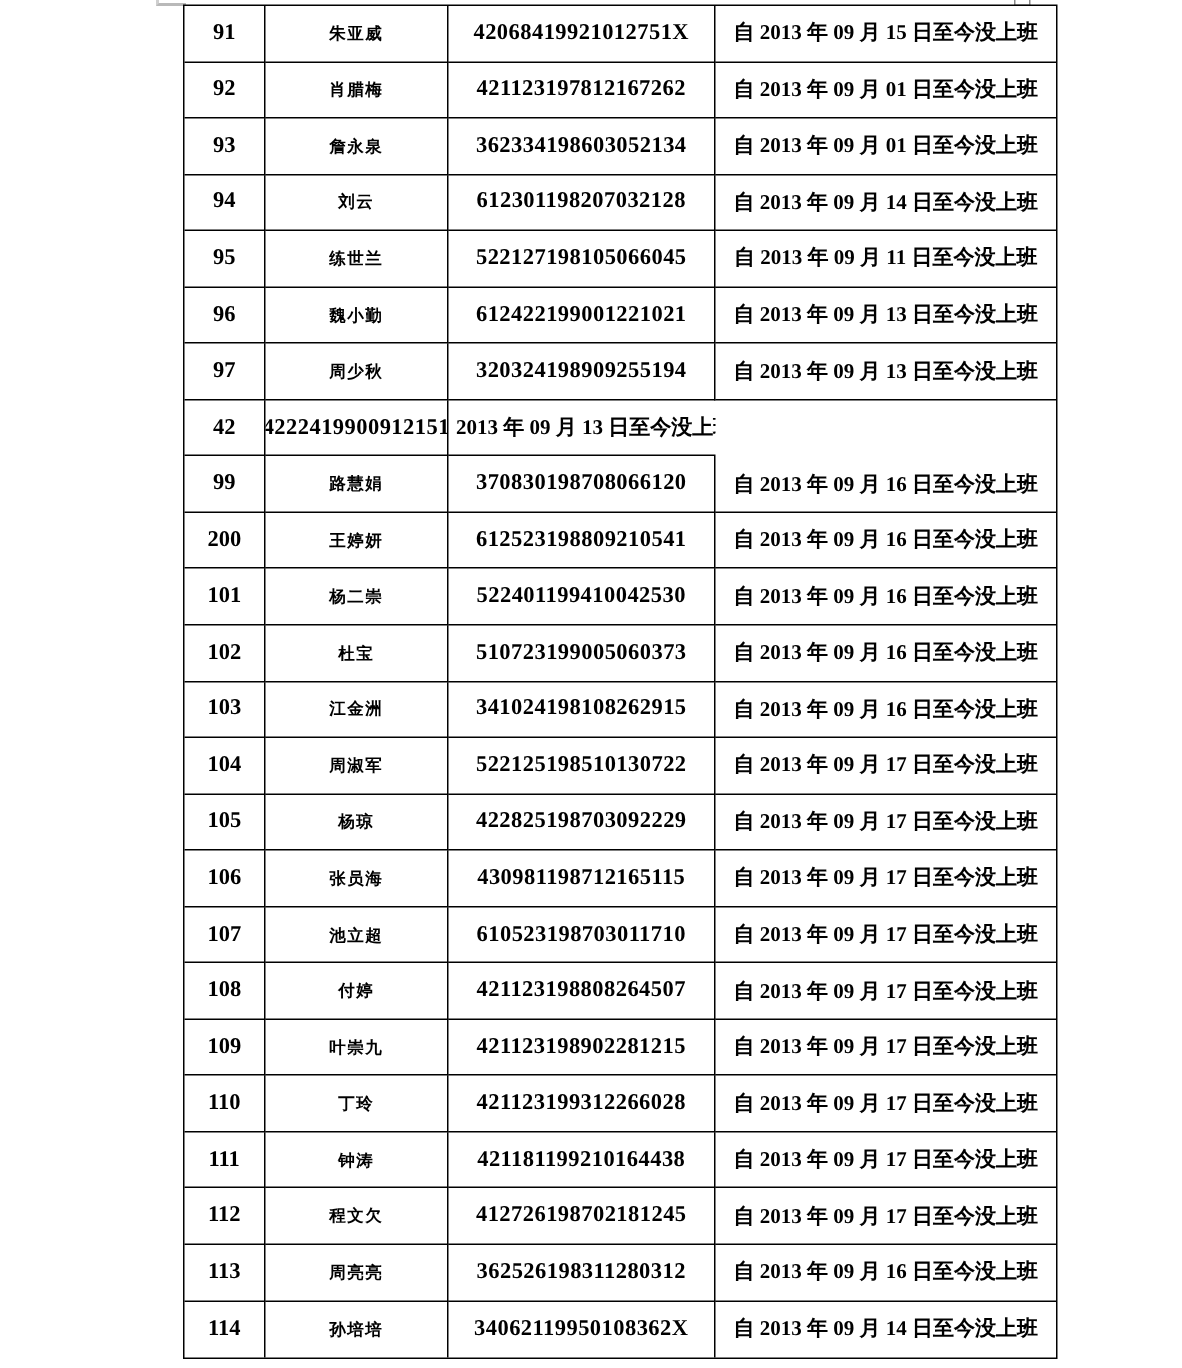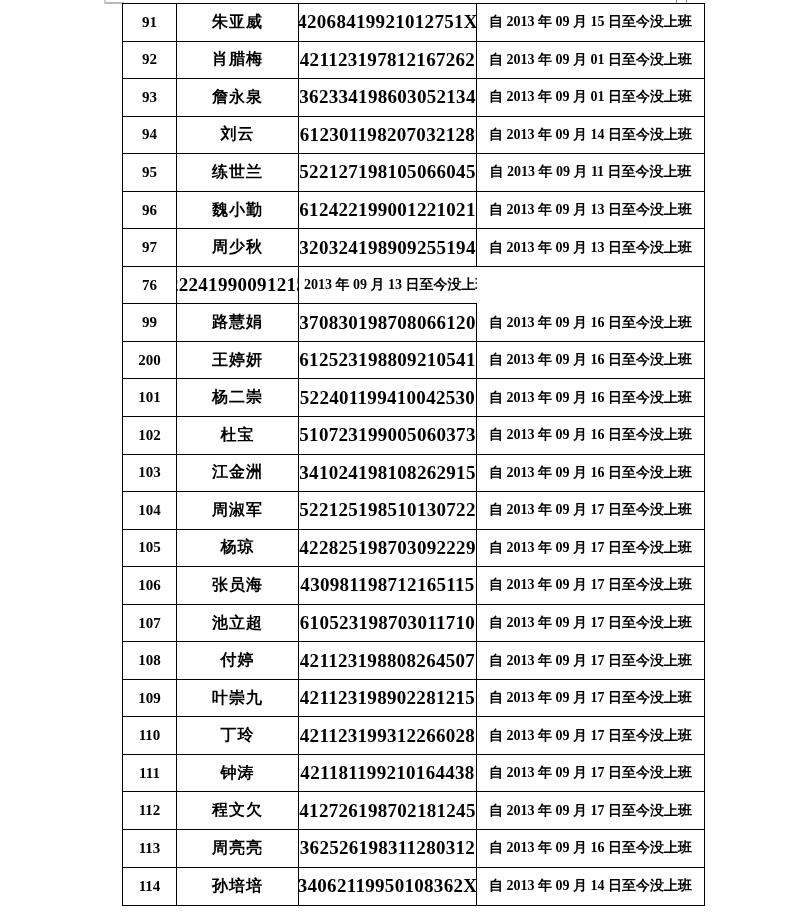--- a/index.html
+++ b/index.html
@@ -35,22 +35,22 @@
     border-bottom: 1px solid #000000;
     display: flex;
     align-items: center;
     justify-content: center;
     font-weight: bold;
     overflow: hidden;
     white-space: nowrap;
   }
   .cell:last-child { border-right: none; }
   .cell.idx  { font-size: 15px; }
-  .cell.name { font-size: 16px; letter-spacing: 1px; }
-  .cell.idnum { font-size: 19px; letter-spacing: 0.3px; }
+  .cell.name { font-size: 11px; letter-spacing: 1px; }
+  .cell.idnum { font-size: 15px; letter-spacing: 0.3px; }
   .cell.status { font-size: 14px; }
   
   .artifact-tl {
     position: absolute;
     left: 104px; top: 0;
     width: 18px; height: 2px;
     border-bottom: 2px solid #b9b9b9;
     border-left: 2px solid #cfcfcf;
   }
   .artifact-tr {
@@ -114,21 +114,21 @@
     </div>
 
     <div class="row">
       <div class="cell idx">97</div>
       <div class="cell name">周少秋</div>
       <div class="cell idnum">320324198909255194</div>
       <div class="cell status">自 2013 年 09 月 13 日至今没上班</div>
     </div>
 
     <div class="row">
-      <div class="cell idx">76</div>
+      <div class="cell idx">42</div>
       <div class="cell idnum">342224199009121515</div>
       <div class="cell status">自 2013 年 09 月 13 日至今没上班</div>
     </div>
 
     <div class="row">
       <div class="cell idx">99</div>
       <div class="cell name">路慧娟</div>
       <div class="cell idnum">370830198708066120</div>
       <div class="cell status">自 2013 年 09 月 16 日至今没上班</div>
     </div>

